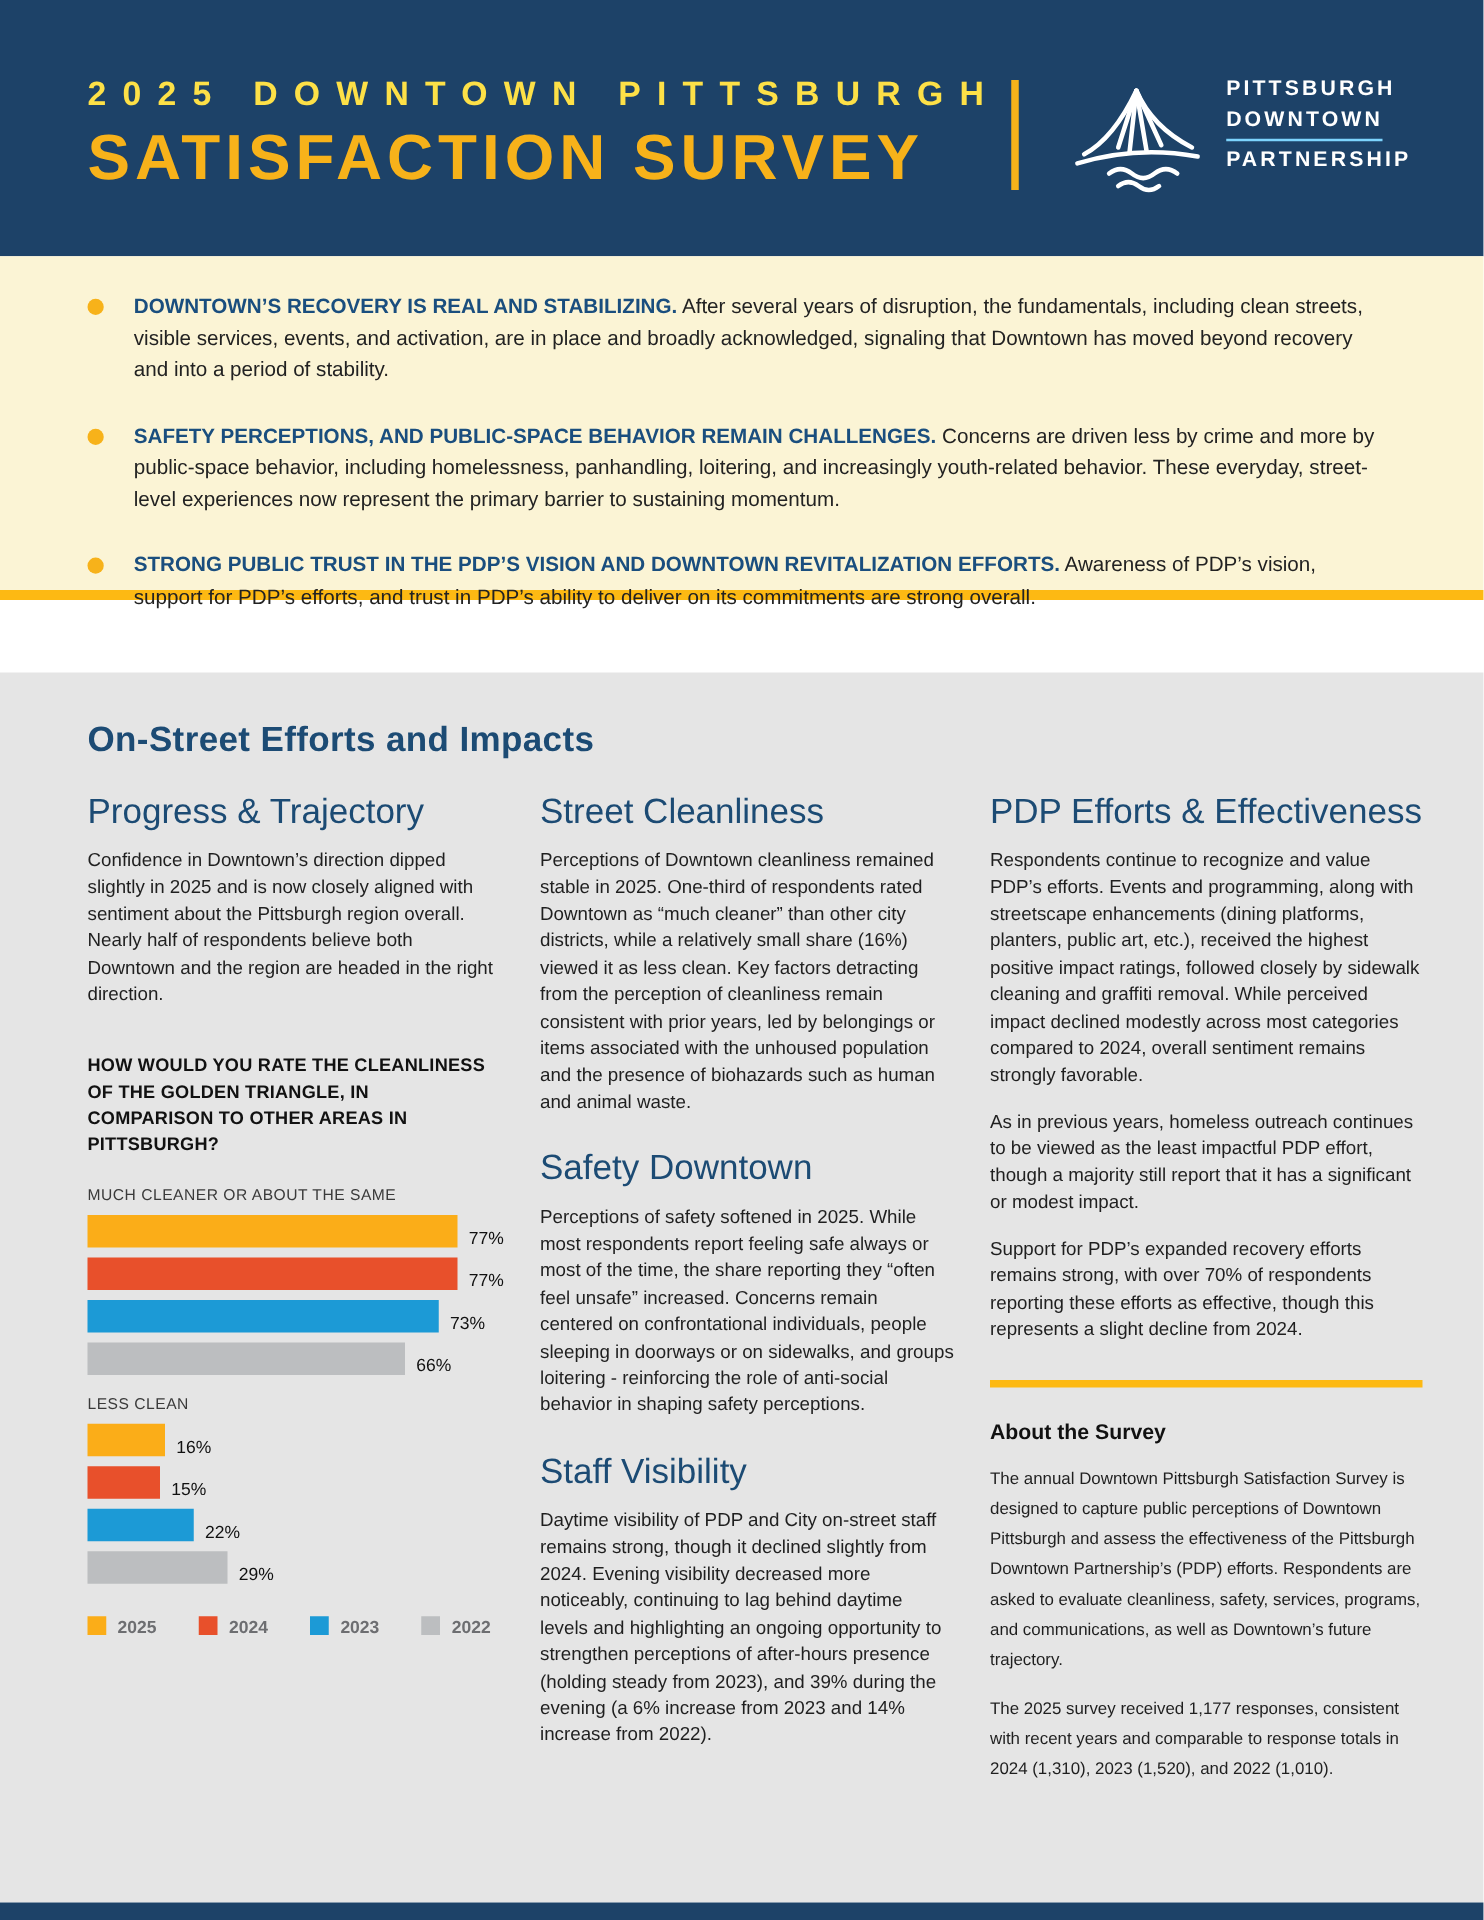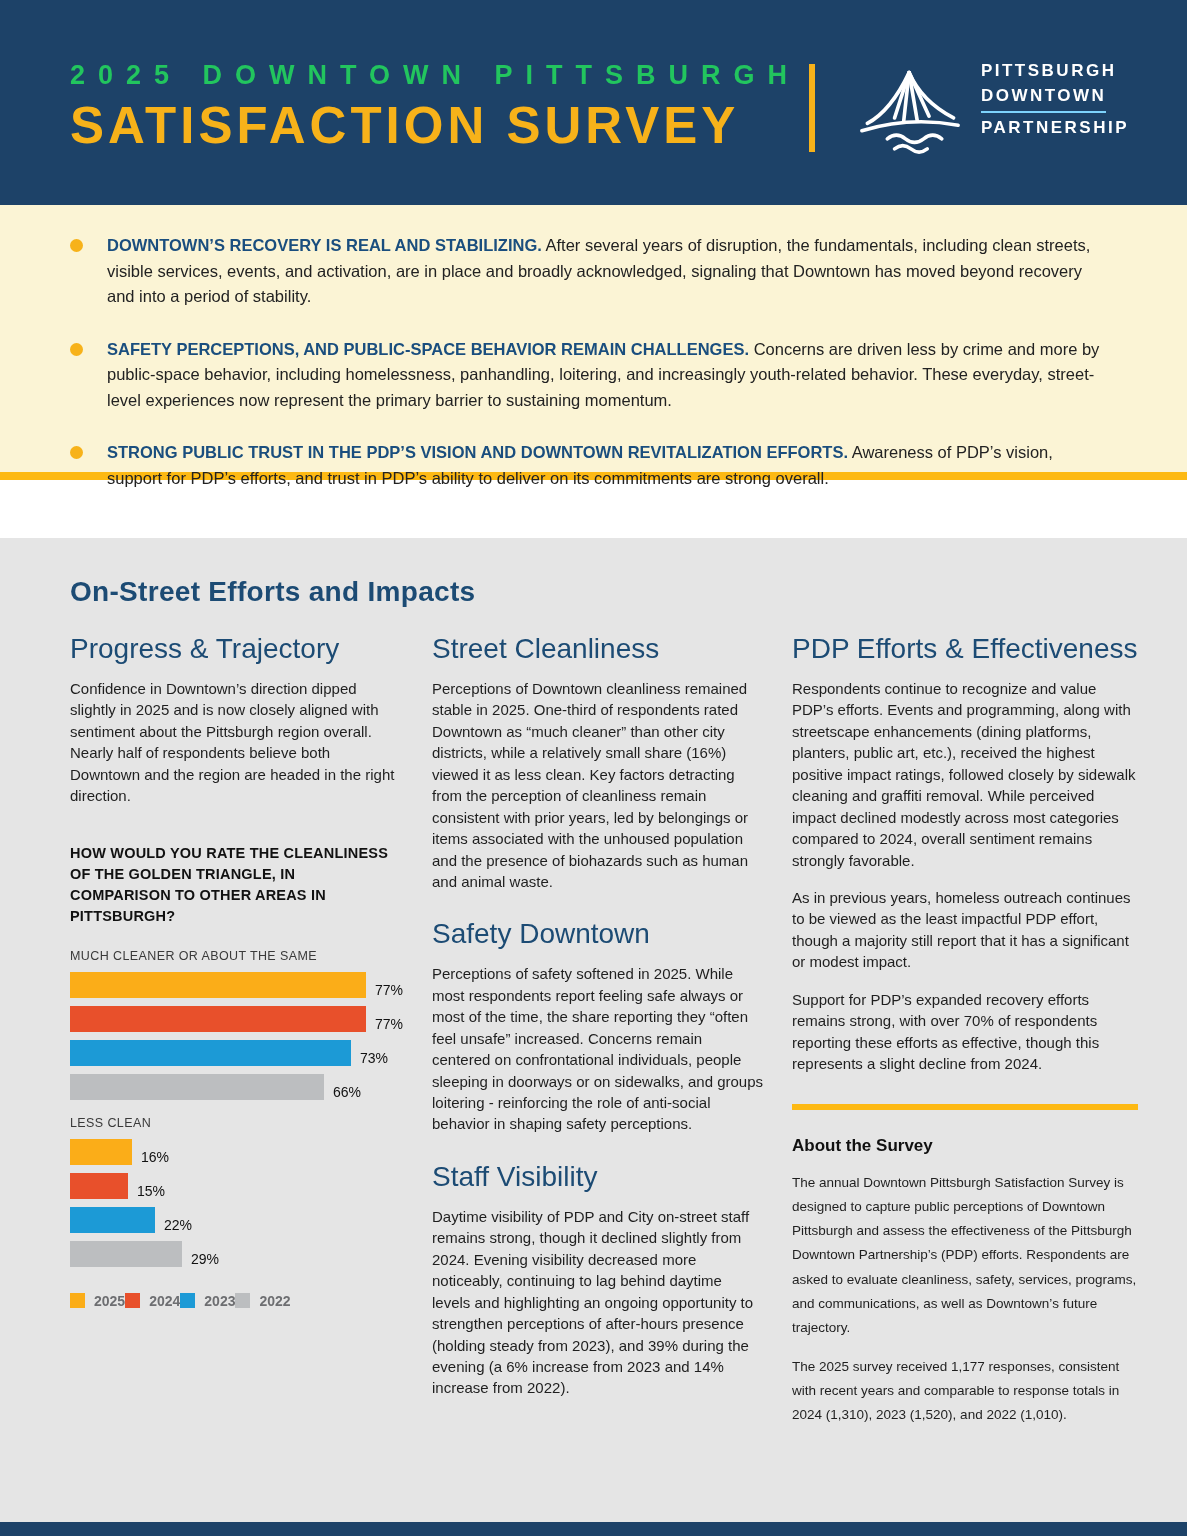--- a/index.html
+++ b/index.html
@@ -8,21 +8,21 @@
     position:relative; width:1187px; height:1536px; background:#ffffff;
     font-family:"Liberation Sans", sans-serif; overflow:hidden; margin:0 auto;
   }
   
   .header {
     position:absolute; top:0; left:0; right:0; height:205px;
     background:#1D4268; display:flex; align-items:center;
     padding:10px 58px 0 70px;
   }
   .title-block { flex:1; }
-  .kicker { color:#22c55e; font-size:27px; font-weight:bold; letter-spacing:13px; white-space:nowrap; }
+  .kicker { color:#fde047; font-size:27px; font-weight:bold; letter-spacing:13px; white-space:nowrap; }
   .main-title { color:#F7B21A; font-size:51px; font-weight:800; letter-spacing:4px; margin-top:5px; white-space:nowrap; }
   .header-divider { width:6px; height:88px; background:#F7B21A; margin:0 36px 0 6px; flex-shrink:0; }
   .logo { display:flex; align-items:flex-start; gap:12px; flex-shrink:0; }
   .logo svg { display:block; }
   .logo-text { color:#ffffff; font-weight:bold; font-size:17px; letter-spacing:2.5px; line-height:1.5; white-space:nowrap; }
   .logo-text .underlined { display:inline-block; border-bottom:2px solid #7dd3fc; padding-bottom:2px; margin-bottom:2px; }
   
   .findings {
     position:absolute; top:205px; left:0; right:0; height:275px;
     background:#FBF4D5; border-bottom:8px solid #FDB913;
@@ -43,21 +43,21 @@
   .col-heading.spaced { margin-top:26px; }
   .body-p { font-size:15px; line-height:1.43; color:#1f1f1f; margin-bottom:16px; }
   
   .chart { margin-top:36px; }
   .chart-title { font-size:14.5px; font-weight:bold; color:#111111; line-height:1.45; margin-bottom:22px; letter-spacing:0.2px; }
   .group-label { font-size:12.5px; color:#3a3a3a; letter-spacing:0.4px; margin-bottom:9px; }
   .chart-group { margin-bottom:16px; }
   .bar-row { display:flex; align-items:flex-end; margin-bottom:8px; }
   .bar { height:26px; flex-shrink:0; }
   .bar-value { margin-left:9px; font-size:14px; font-weight:500; color:#111111; }
-  .legend { display:flex; margin-top:26px; }
+  .legend { display:flex; gap:34px; margin-top:26px; }
   .legend-item { display:flex; align-items:center; gap:9px; font-size:14px; font-weight:bold; color:#6D6E71; }
   .swatch { width:15px; height:15px; flex-shrink:0; }
   
   .gold-rule { height:6px; background:#FDB913; margin:30px 0 26px 0; width:100%; }
   .about-heading { font-size:17px; font-weight:bold; color:#111111; margin-bottom:15px; }
   .about-p { font-size:13.5px; line-height:1.78; color:#1f1f1f; margin-bottom:15px; }
   
   .footer-bar { position:absolute; left:0; right:0; bottom:0; height:14px; background:#1D4268; }
 </style>
 </head>

